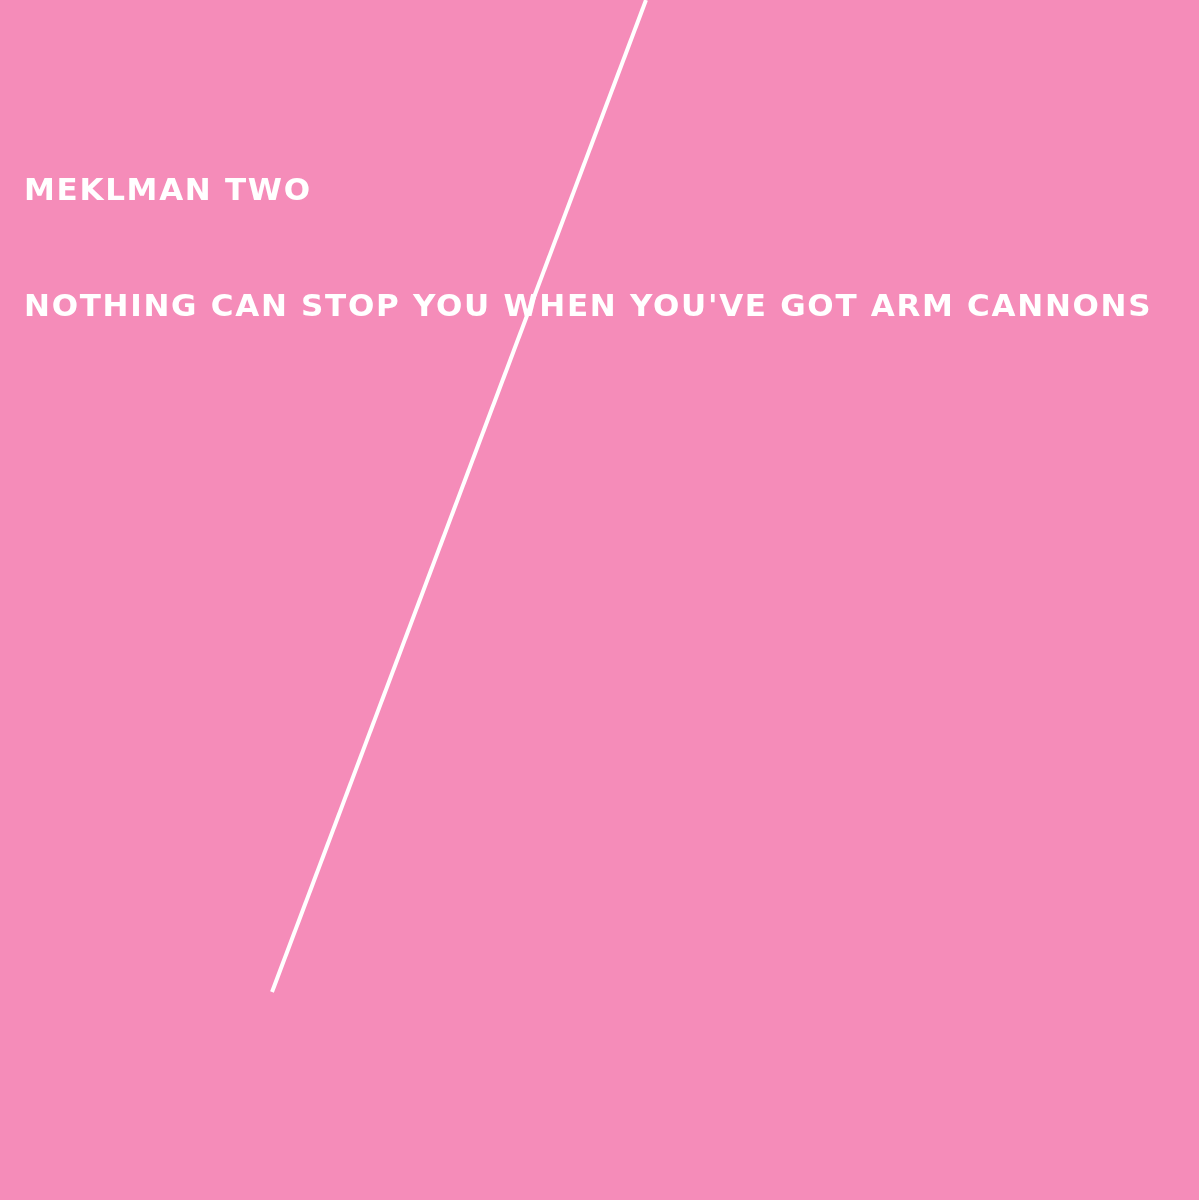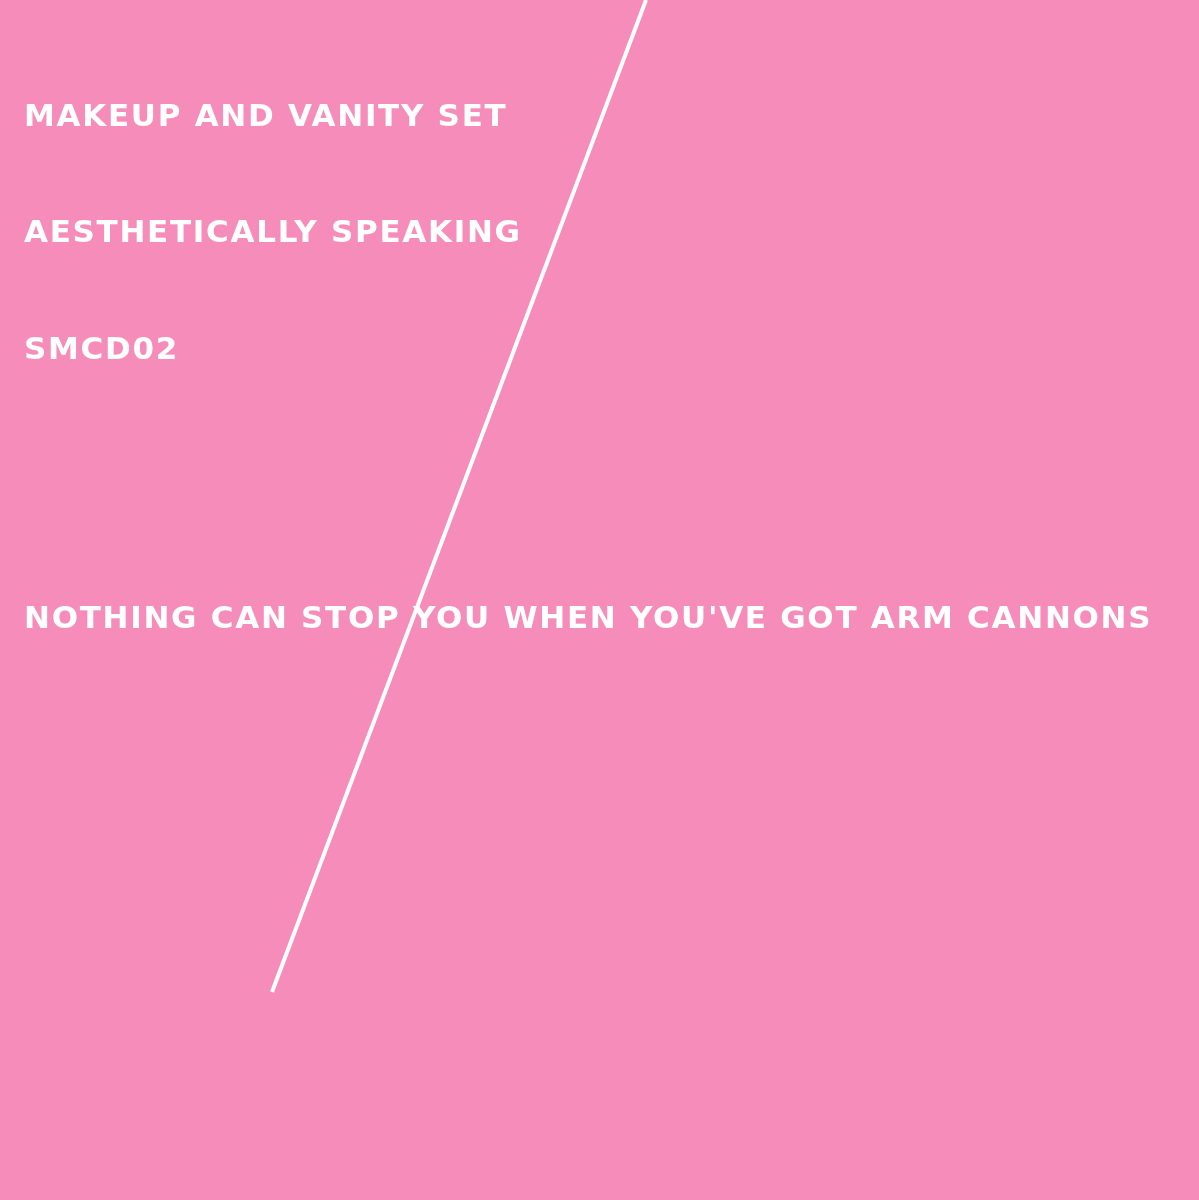--- a/index.html
+++ b/index.html
@@ -59,26 +59,22 @@
 <body>
 
 <div id="album-back">
 
   <svg class="diagonal-line" viewBox="0 0 1199 1200" xmlns="http://www.w3.org/2000/svg">
     <line x1="646" y1="0" x2="272" y2="992" stroke="#ffffff" stroke-width="4"></line>
   </svg>
 
   <div class="text-layer">
 
-    <div class="block" id="header-block">
-      <span class="line">MAKEUP AND VANITY SET</span>
-      <span class="line">AESTHETICALLY SPEAKING</span>
-      <span class="line">SMCD02</span>
-    </div>
 
     <div class="block" id="tracklist-block">
+      <span class="line">MEKLMAN TWO</span>
       <span class="line">NOTHING CAN STOP YOU WHEN YOU'VE GOT ARM CANNONS</span>
       
       
     </div>
 
   </div>
 </div>
 
 </body></html>

